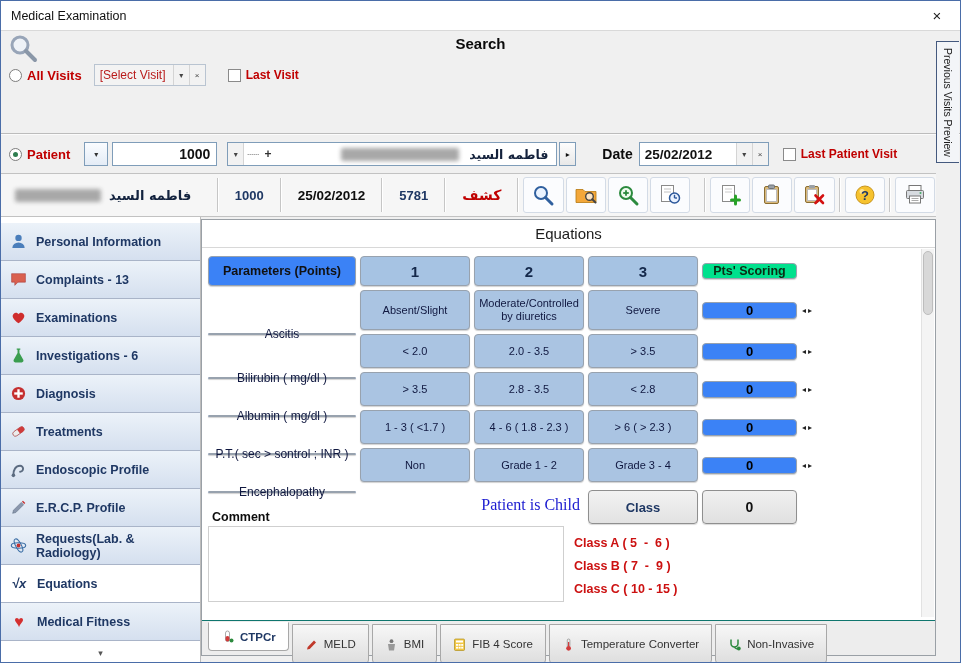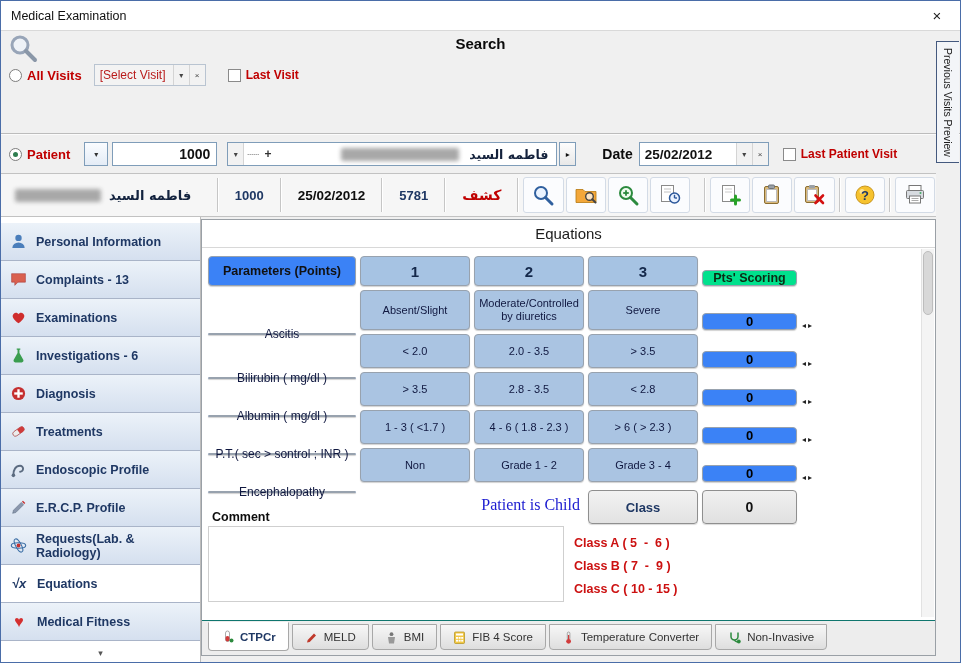--- a/index.html
+++ b/index.html
@@ -112,21 +112,21 @@
              grid-template-columns:148px 110px 110px 110px 112px;
              grid-template-rows:30px 40px 34px 34px 34px 34px; gap:4px; }
   .cell { border:1px solid #98a2ae; border-radius:4px; display:flex; align-items:center;
           justify-content:center; text-align:center; box-shadow:0 1px 1px rgba(0,0,0,.18);
           background:#3b82f6; }
   .h-param { font-weight:bold; font-size:12.5px; color:#111; }
   .h-num { background:#a6c3e3; font-weight:bold; font-size:15px; color:#14284a; }
   .h-score { background:#00e18d; font-weight:bold; font-size:12.5px; color:#0b2b14; flex:0 0 95px; }
   .p-cell { font-size:12px; font-weight:500; color:#101840; padding:0 2px;margin-top:43px; }
   .o-cell { background:#aac4e2; font-size:11px; color:#101840; padding:1px 3px; line-height:1.15; }
-  .score-wrap { display:flex; gap:3px; align-items:flex-end; }
+  .score-wrap { display:flex; gap:3px; align-items:center; }
   .score-cell { flex:0 0 95px; font-weight:bold; font-size:13px; color:#000; }
   .spins { width:15px; display:flex; align-items:center; justify-content:center; gap:2px;
            color:#222; font-size:8px; }
 
   .child-note { position:absolute; left:150px; top:276px; width:228px; text-align:right;
                 font-family:"Liberation Serif", serif; font-size:16px; color:#1b1bd0; }
   .class-btn { position:absolute; left:386px; top:270px; width:110px; height:34px;
                background:linear-gradient(#f2f2f2,#e2e2e2); border:1px solid #8f8f8f; border-radius:4px;
                display:flex; align-items:center; justify-content:center; font-weight:bold;
                font-size:13px; color:#1f3864; box-shadow:0 1px 1px rgba(0,0,0,.15); }
@@ -145,21 +145,21 @@
   
   .vscroll { position:absolute; right:1px; top:29px; bottom:38px; width:13px; background:#f4f4f4;
              border-left:1px solid #e2e2e2; }
   .vthumb { position:absolute; left:1px; right:1px; top:2px; height:64px; background:#d8d8d8;
             border:1px solid #bdbdbd; border-radius:6px; }
 
   
   .tabbar { position:absolute; left:0; right:0; top:400px; bottom:0; background:#ededed;
             border-top:1px solid #0f766e; display:flex; align-items:flex-start;
             padding:2px 0 0 6px; gap:3px; }
-  .tab { height:26px; display:flex; align-items:center; gap:6px; padding:0 12px;
+  .tab { height:40px; display:flex; align-items:center; gap:6px; padding:0 12px;
          border:1px solid #a8a8a8; border-radius:0 0 4px 4px; background:linear-gradient(#f7f7f7,#dedede);
          font-size:11.5px; color:#333; margin-top:1px; }
   .tab.selected { background:#fff; border-top-color:#fff; margin-top:-1px; height:29px;
                   font-weight:bold; color:#1f3864; }
 </style>
 </head>
 <body>
 
 <div class="window">
 

